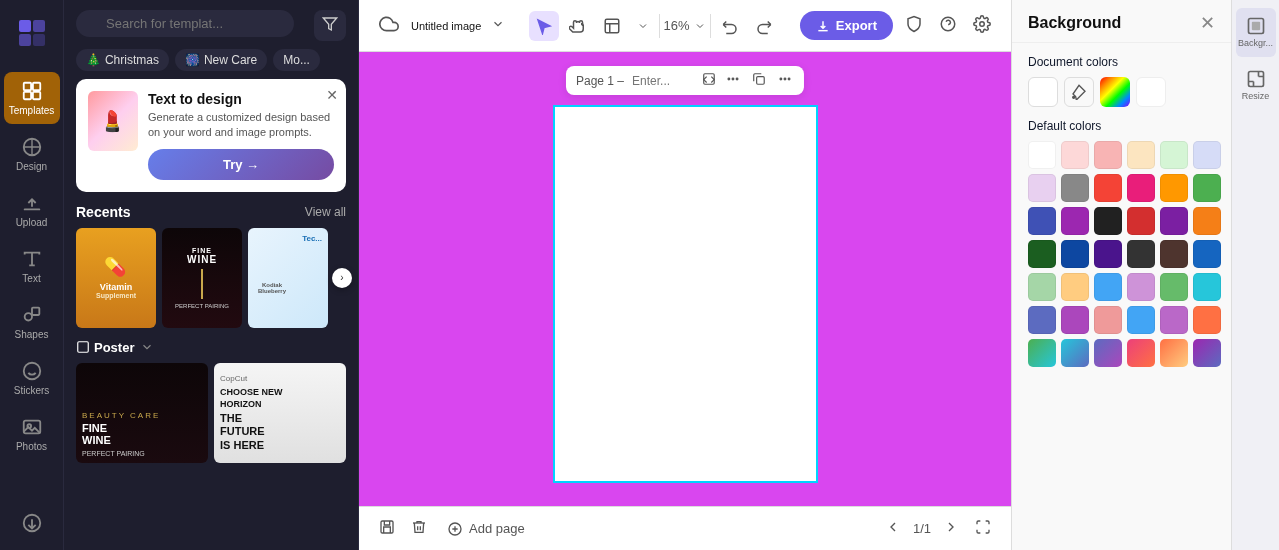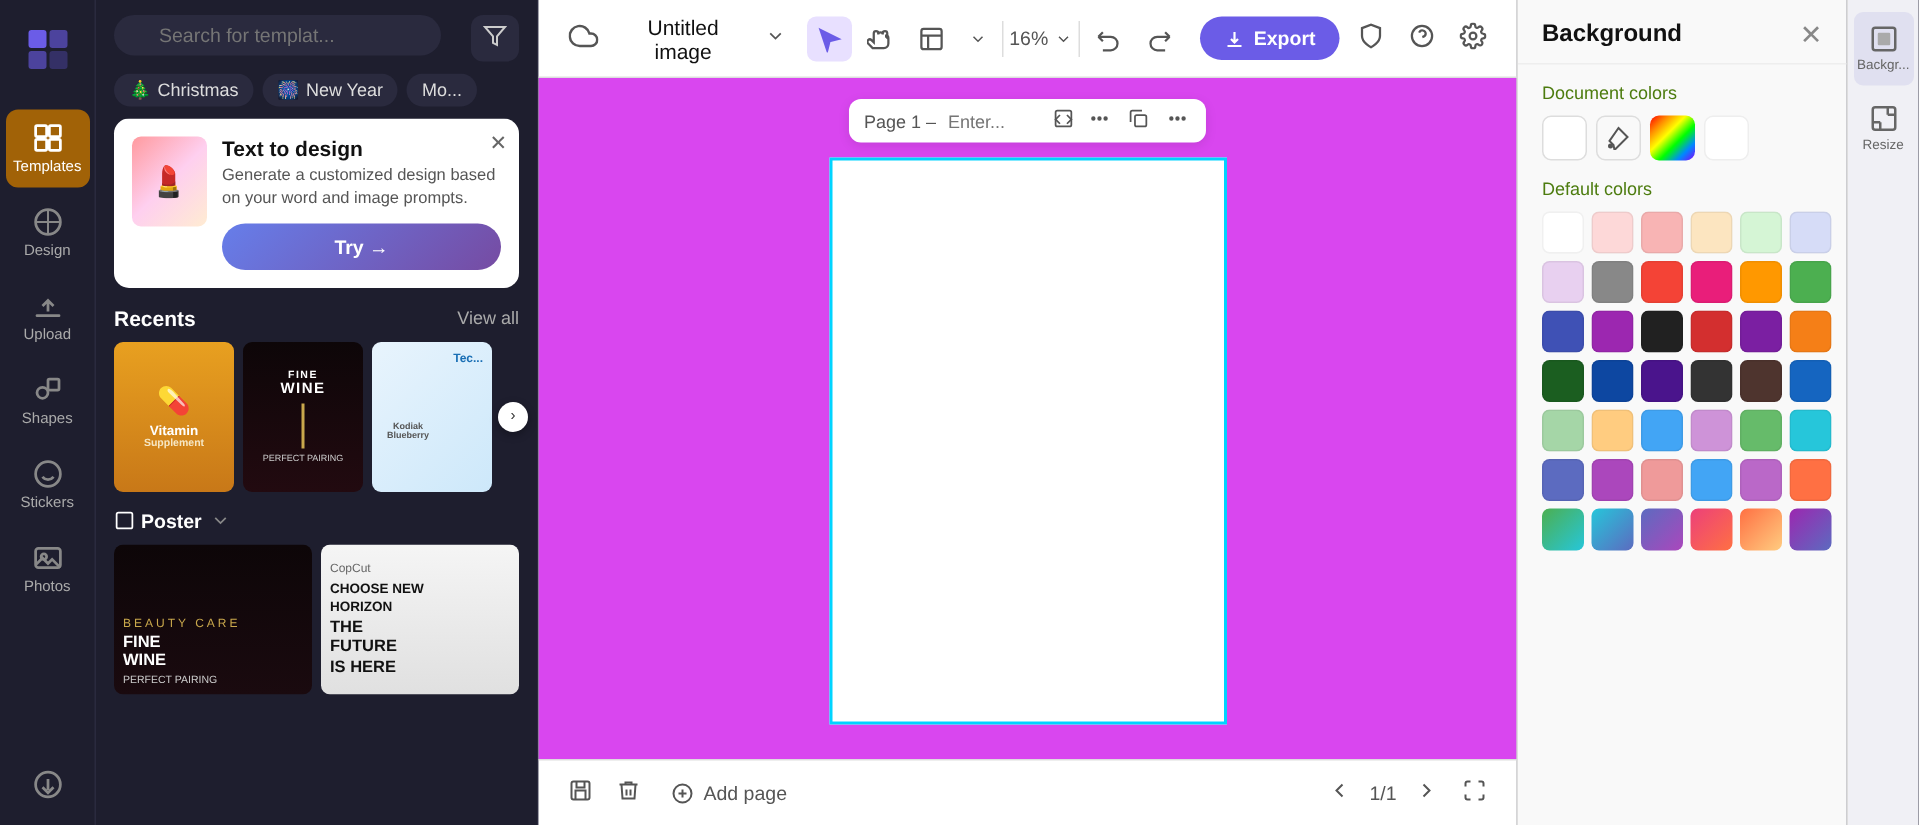--- a/index.html
+++ b/index.html
@@ -299,24 +299,23 @@
       gap: 8px;
     }
     .cloud-btn {
       background: none;
       border: none;
       cursor: pointer;
       color: #555;
       padding: 4px;
     }
     .doc-title {
-      font-size: 14px;
+      font-size: 11px;
       font-weight: 500;
       color: #111;
-      text-align: center;
     }
     .chevron-btn {
       background: none;
       border: none;
       cursor: pointer;
       color: #555;
       padding: 2px;
     }
     .toolbar-center {
       flex: 1;
@@ -518,21 +517,21 @@
       color: #888;
       font-size: 18px;
       line-height: 1;
     }
     .right-panel-body {
       padding: 12px 16px;
       overflow-y: auto;
     }
     .color-section-title {
       font-size: 12px;
-      color: #4d7c0f;
+      color: #0f172a;
       margin-bottom: 8px;
     }
     .color-row {
       display: flex;
       align-items: center;
       gap: 6px;
       margin-bottom: 12px;
     }
     .color-swatch {
       width: 30px;
@@ -621,20 +620,26 @@
   </div>
 
   <div class="sidebar-icon-item">
     <svg viewBox="0 0 24 24" fill="none" stroke="#888" stroke-width="2">
       <path d="M12 16V8M8 12l4-4 4 4"></path>
       <rect x="3" y="18" width="18" height="2" rx="1" fill="#888" stroke="none"></rect>
     </svg>
     <span class="sidebar-icon-label">Upload</span>
   </div>
 
+  <div class="sidebar-icon-item">
+    <svg viewBox="0 0 24 24" fill="none" stroke="#888" stroke-width="2">
+      <path d="M4 7V5h16v2M12 5v14M9 19h6"></path>
+    </svg>
+    <span class="sidebar-icon-label">Text</span>
+  </div>
 
   <div class="sidebar-icon-item">
     <svg viewBox="0 0 24 24" fill="none" stroke="#888" stroke-width="2">
       <circle cx="8" cy="14" r="4"></circle>
       <rect x="12" y="4" width="8" height="8" rx="1"></rect>
     </svg>
     <span class="sidebar-icon-label">Shapes</span>
   </div>
 
   <div class="sidebar-icon-item">
@@ -680,21 +685,21 @@
     </button>
   </div>
 
   <div class="tags-row">
     <button class="tag-chip">
       <span>🎄</span>
       <span>Christmas</span>
     </button>
     <button class="tag-chip">
       <span>🎆</span>
-      <span>New Year</span>
+      <span>New Care</span>
     </button>
     <button class="tag-chip">
       <span>Mo...</span>
     </button>
   </div>
 
   <div class="panel-content">
 
     <div class="promo-banner">
       <div style="width:50px;height:60px;background:linear-gradient(135deg,#ff9a9e,#fecfef,#ffecd2);border-radius:6px;flex-shrink:0;display:flex;align-items:center;justify-content:center;">

